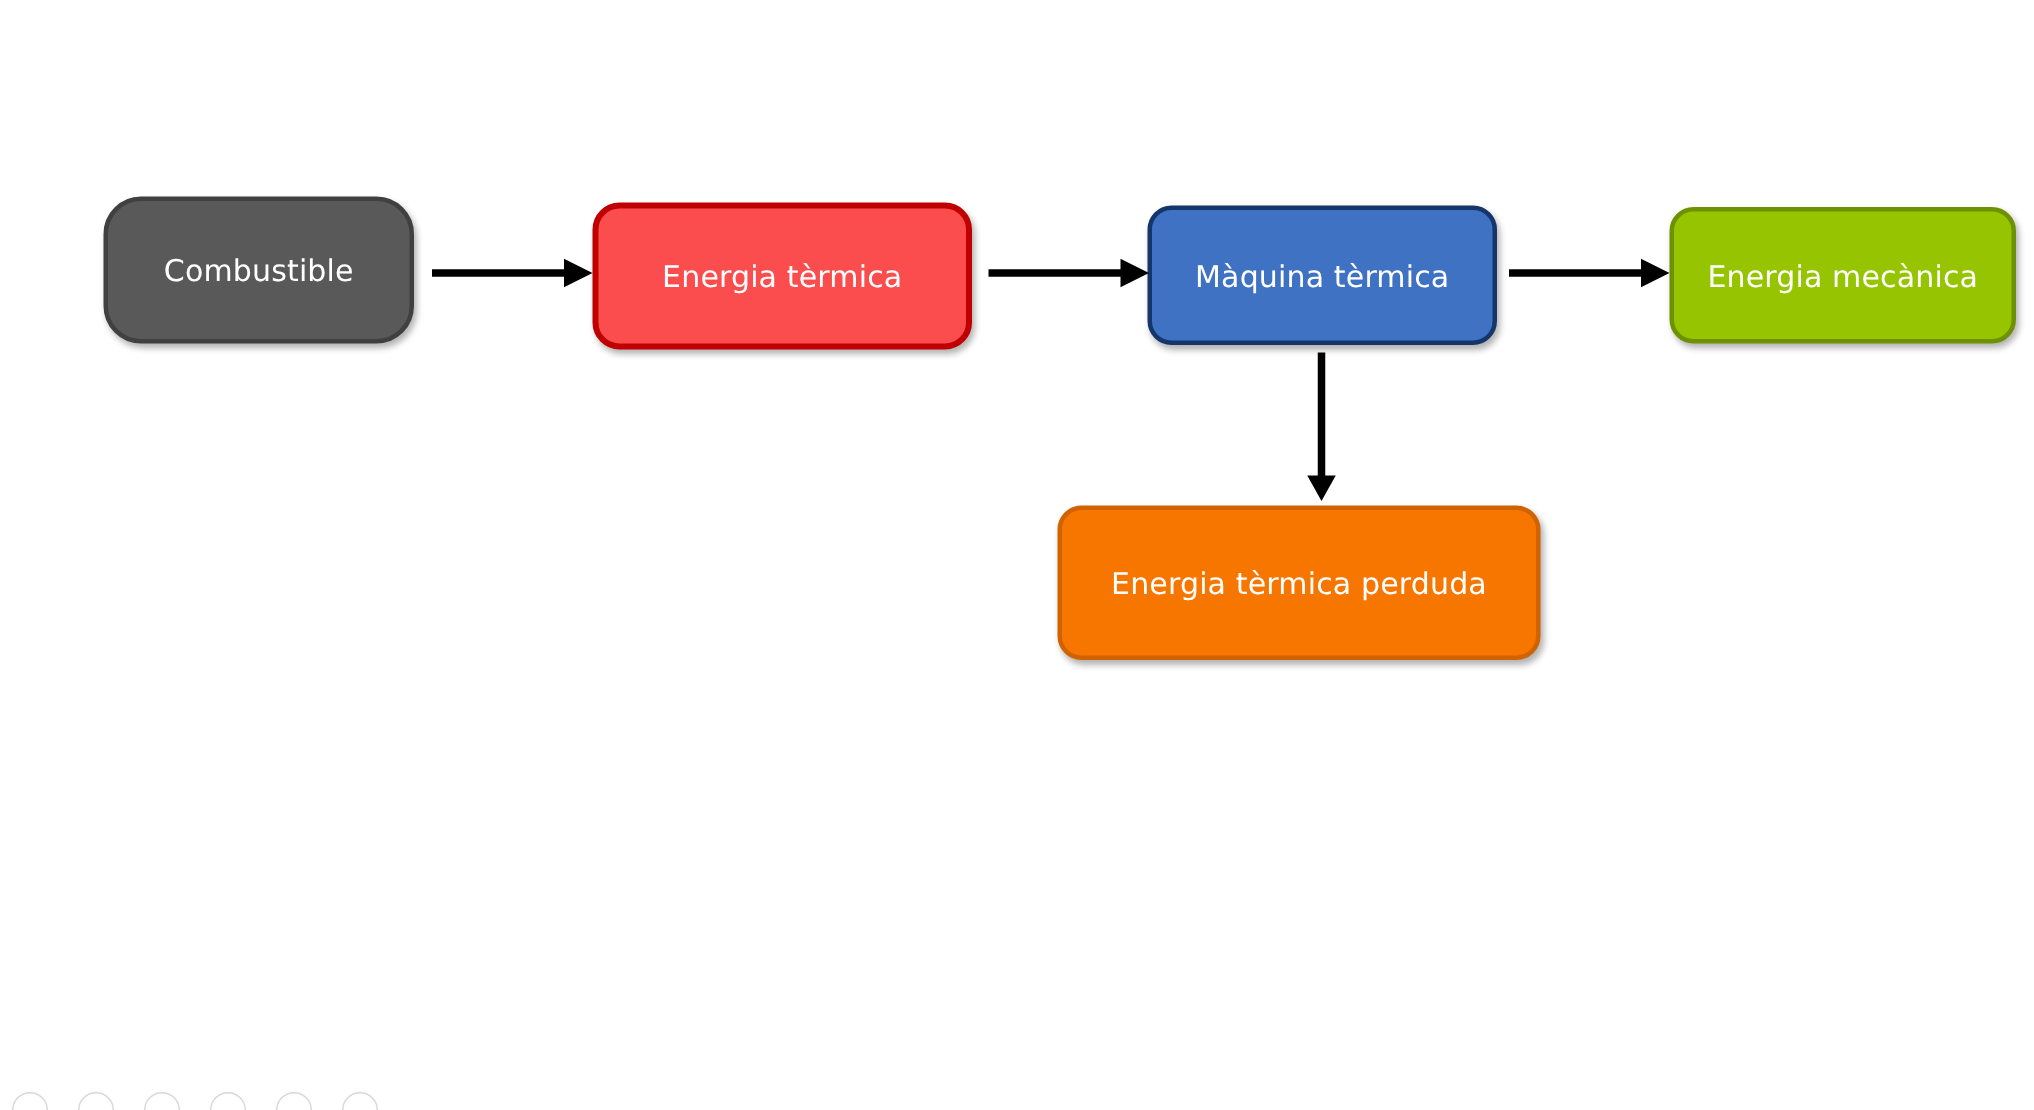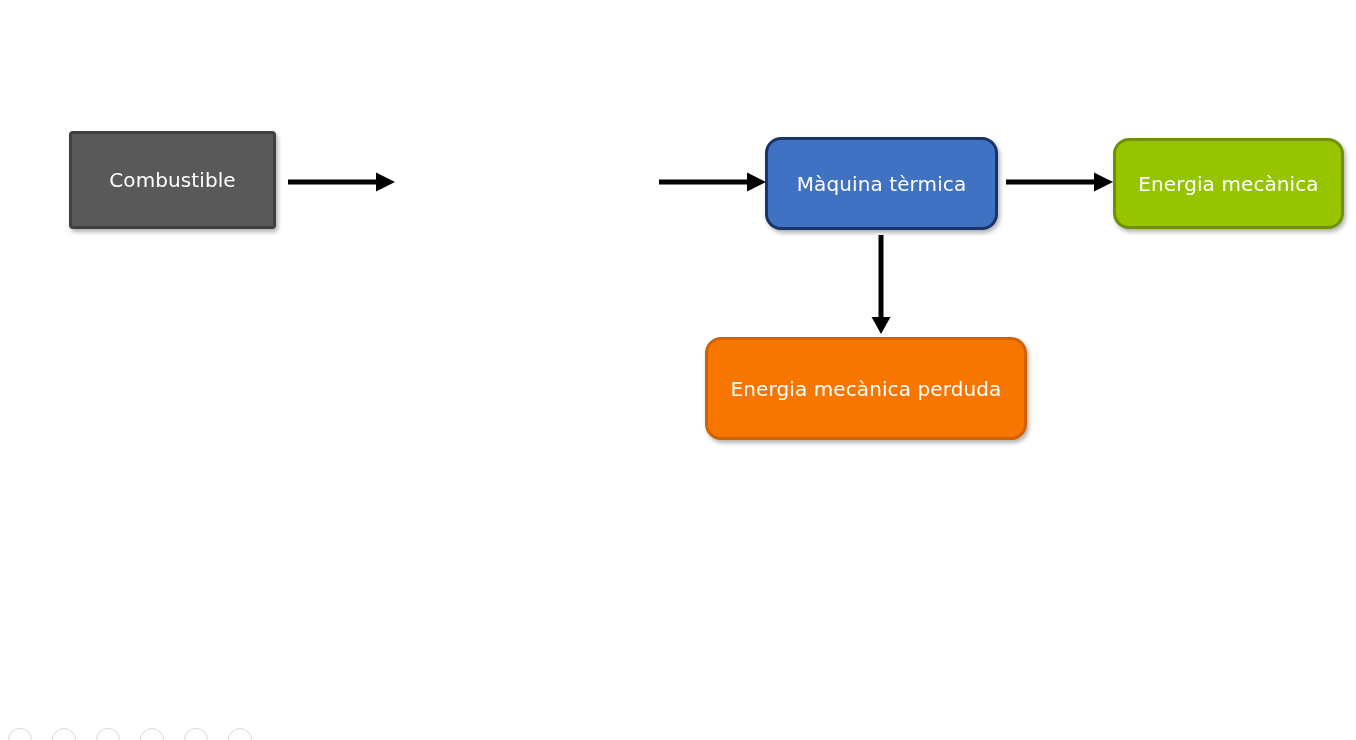--- a/index.html
+++ b/index.html
@@ -37,21 +37,21 @@
     box-shadow: 2px 3px 4px rgba(0,0,0,0.30);
   }
 
   
   .node-fuel {
     left: 69px; top: 131px;
     width: 207px; height: 98px;
     background: #595959;
     border-color: #404040;
     border-width: 3px;
-    border-radius: 4px;
+    border-radius: 25px;
     text-align: center;
   }
   .node-thermal {
     left: 395px; top: 135px;
     width: 253px; height: 98px;
     background: #FB4D4D;
     border-color: #C00000;
     border-width: 4px;
     border-radius: 18px;
   }
@@ -106,31 +106,34 @@
 </style>
 </head>
 <body>
 
 <div id="canvas">
 
   <div class="node node-fuel">
     <span>Combustible</span>
   </div>
 
+  <div class="node node-thermal">
+    <span>Energia tèrmica</span>
+  </div>
 
   <div class="node node-engine">
     <span>Màquina tèrmica</span>
   </div>
 
   <div class="node node-mechanical">
     <span>Energia mecànica</span>
   </div>
 
   <div class="node node-lost">
-    <span>Energia mecànica perduda</span>
+    <span>Energia tèrmica perduda</span>
   </div>
 
   <div class="arrow" style="left:288px; top:168px; width:108px; height:28px;">
     <svg width="108" height="28" viewBox="0 0 108 28">
       <line x1="0" y1="14" x2="90" y2="14" stroke="#000000" stroke-width="5"></line>
       <polygon points="88,4.5 107,14 88,23.5" fill="#000000"></polygon>
     </svg>
   </div>
 
   <div class="arrow" style="left:659px; top:168px; width:108px; height:28px;">

